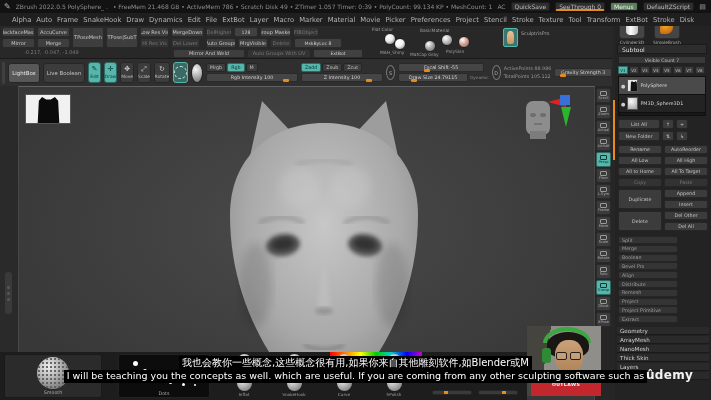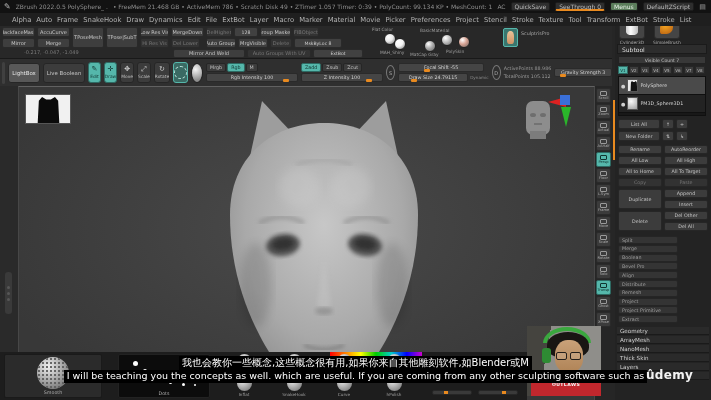--- a/index.html
+++ b/index.html
@@ -202,21 +202,21 @@
     <div class="menu-item">Picker</div>
     <div class="menu-item">Preferences</div>
     <div class="menu-item">Project</div>
     <div class="menu-item">Stencil</div>
     <div class="menu-item">Stroke</div>
     <div class="menu-item">Texture</div>
     <div class="menu-item">Tool</div>
     <div class="menu-item">Transform</div>
     <div class="menu-item">ExtBot</div>
     <div class="menu-item">Stroke</div>
-    <div class="menu-item">List</div>
+    <div class="menu-item">Disk</div>
   </div>
 
 <div id="toolbar">
   <div id="sculptris-thumb">
       <div class="fig"></div>
     </div>
   <div id="sculptris-label">SculptrisPro</div>
 <div class="btn" style="left: 2px; top: 1px; width: 33px; height: 10px;">BackfaceMask</div>
     <div class="btn" style="left: 37px; top: 1px; width: 33px; height: 10px;">AccuCurve</div>
     <div class="btn" style="left: 72px; top: 1px; width: 32px; height: 21px;">TPoseMesh</div>

